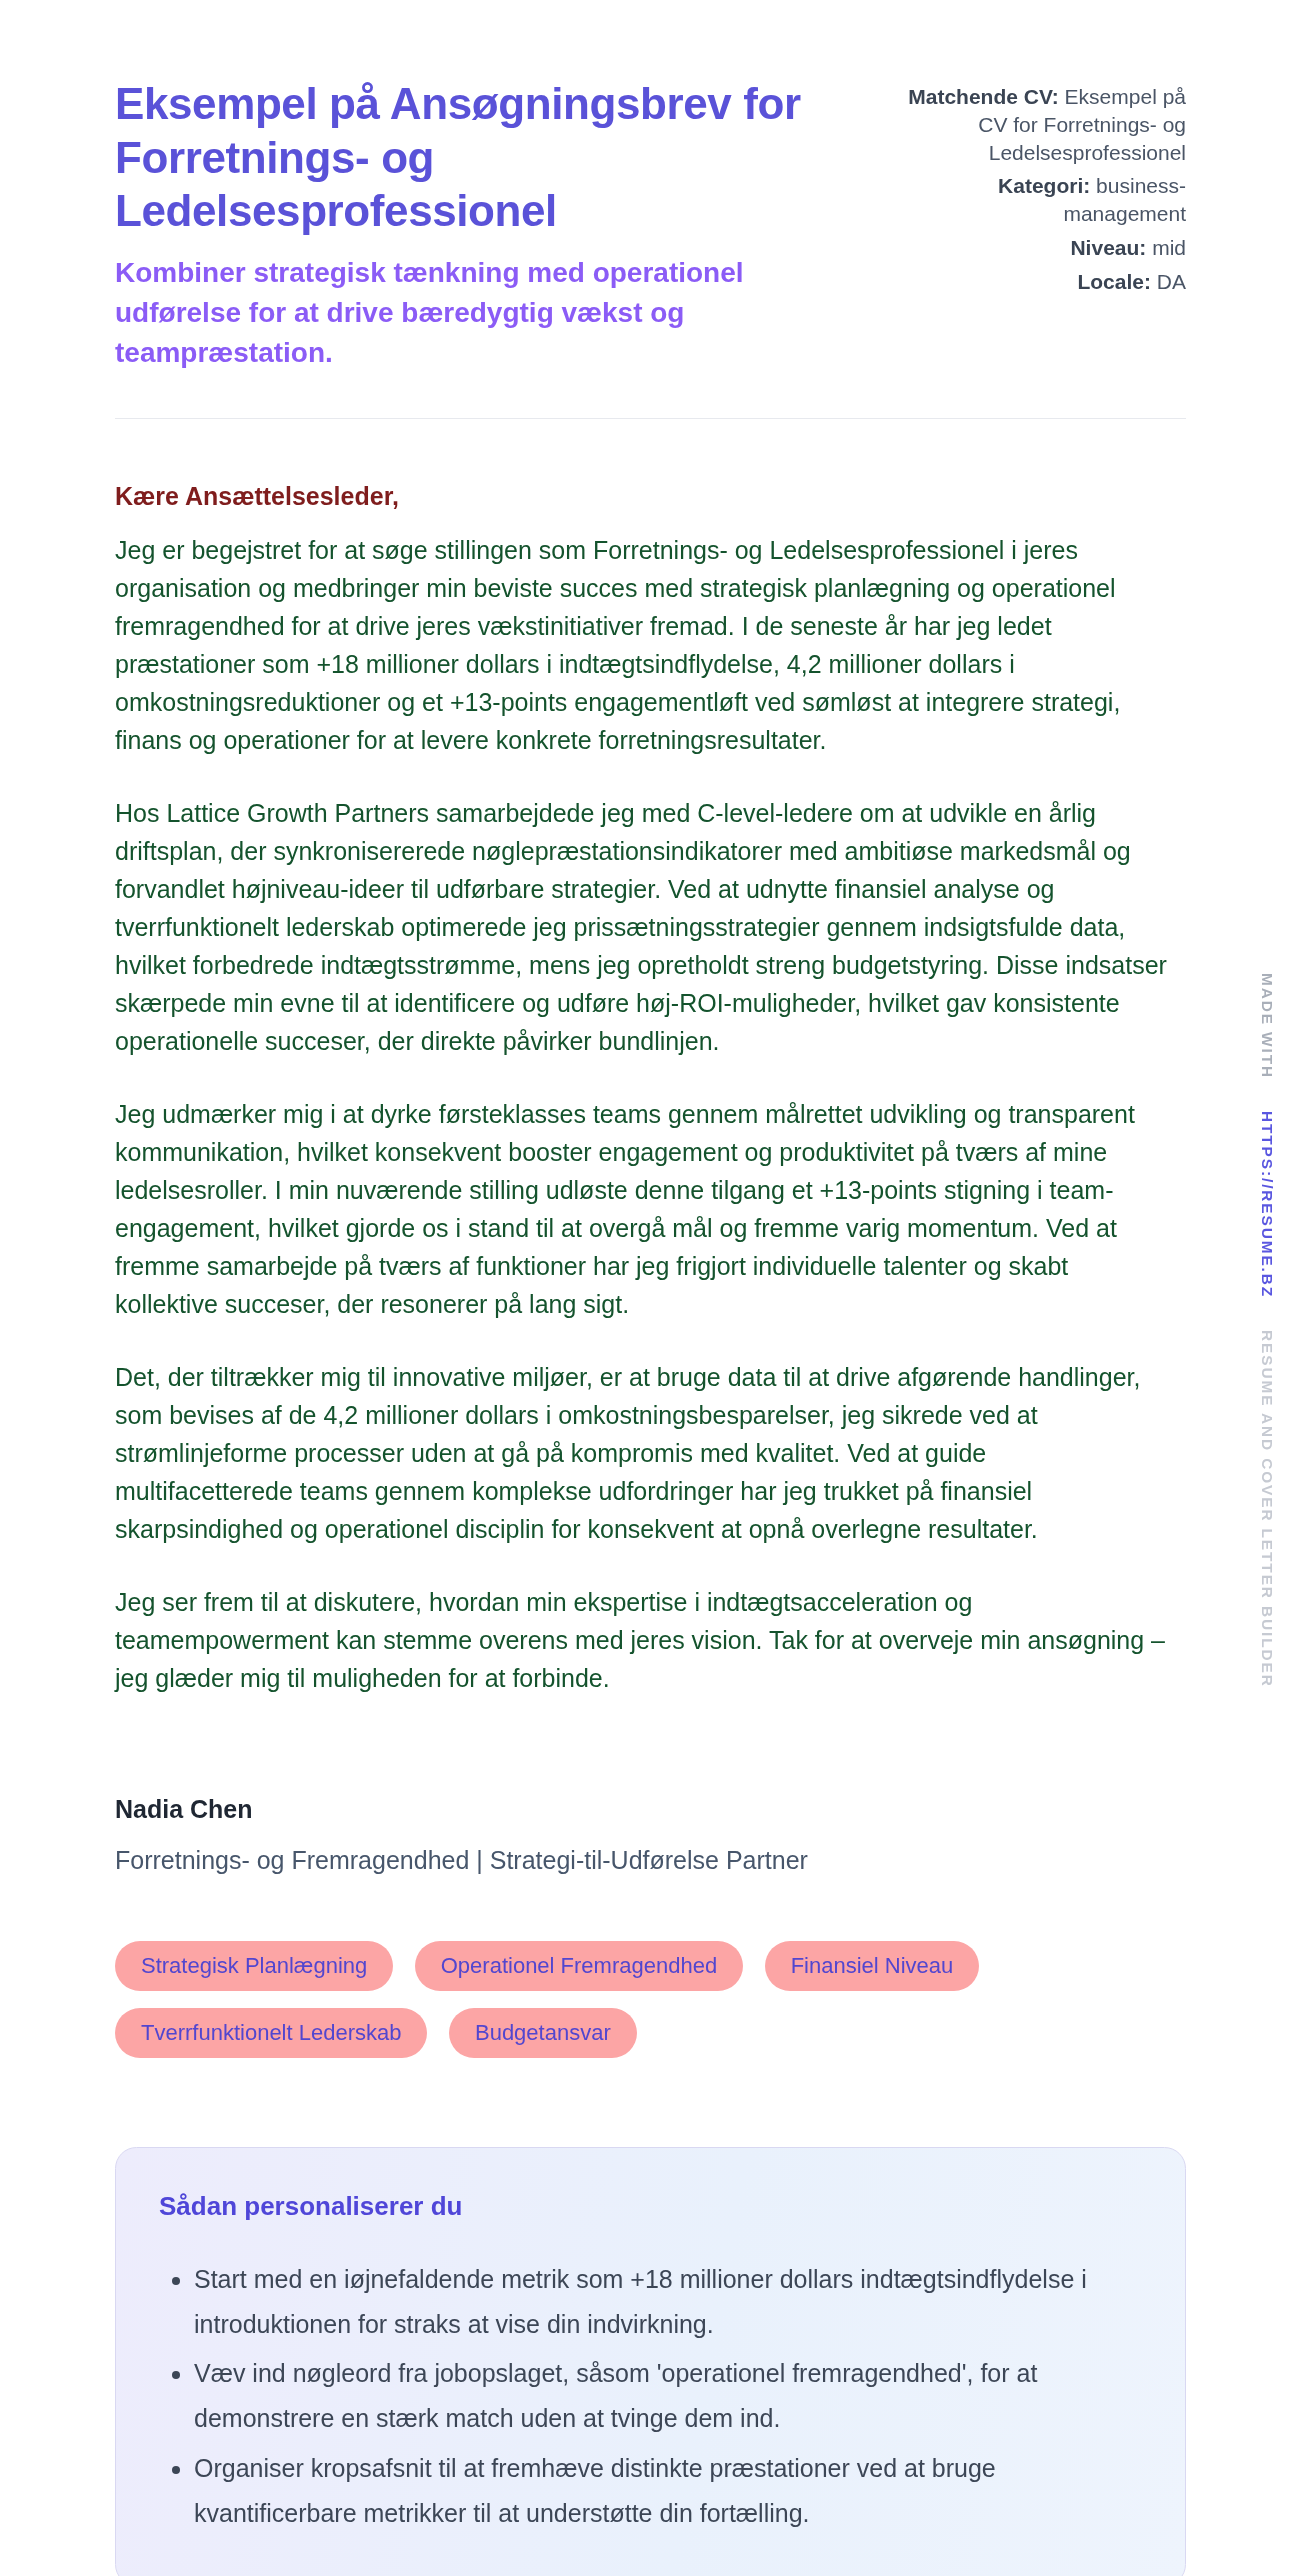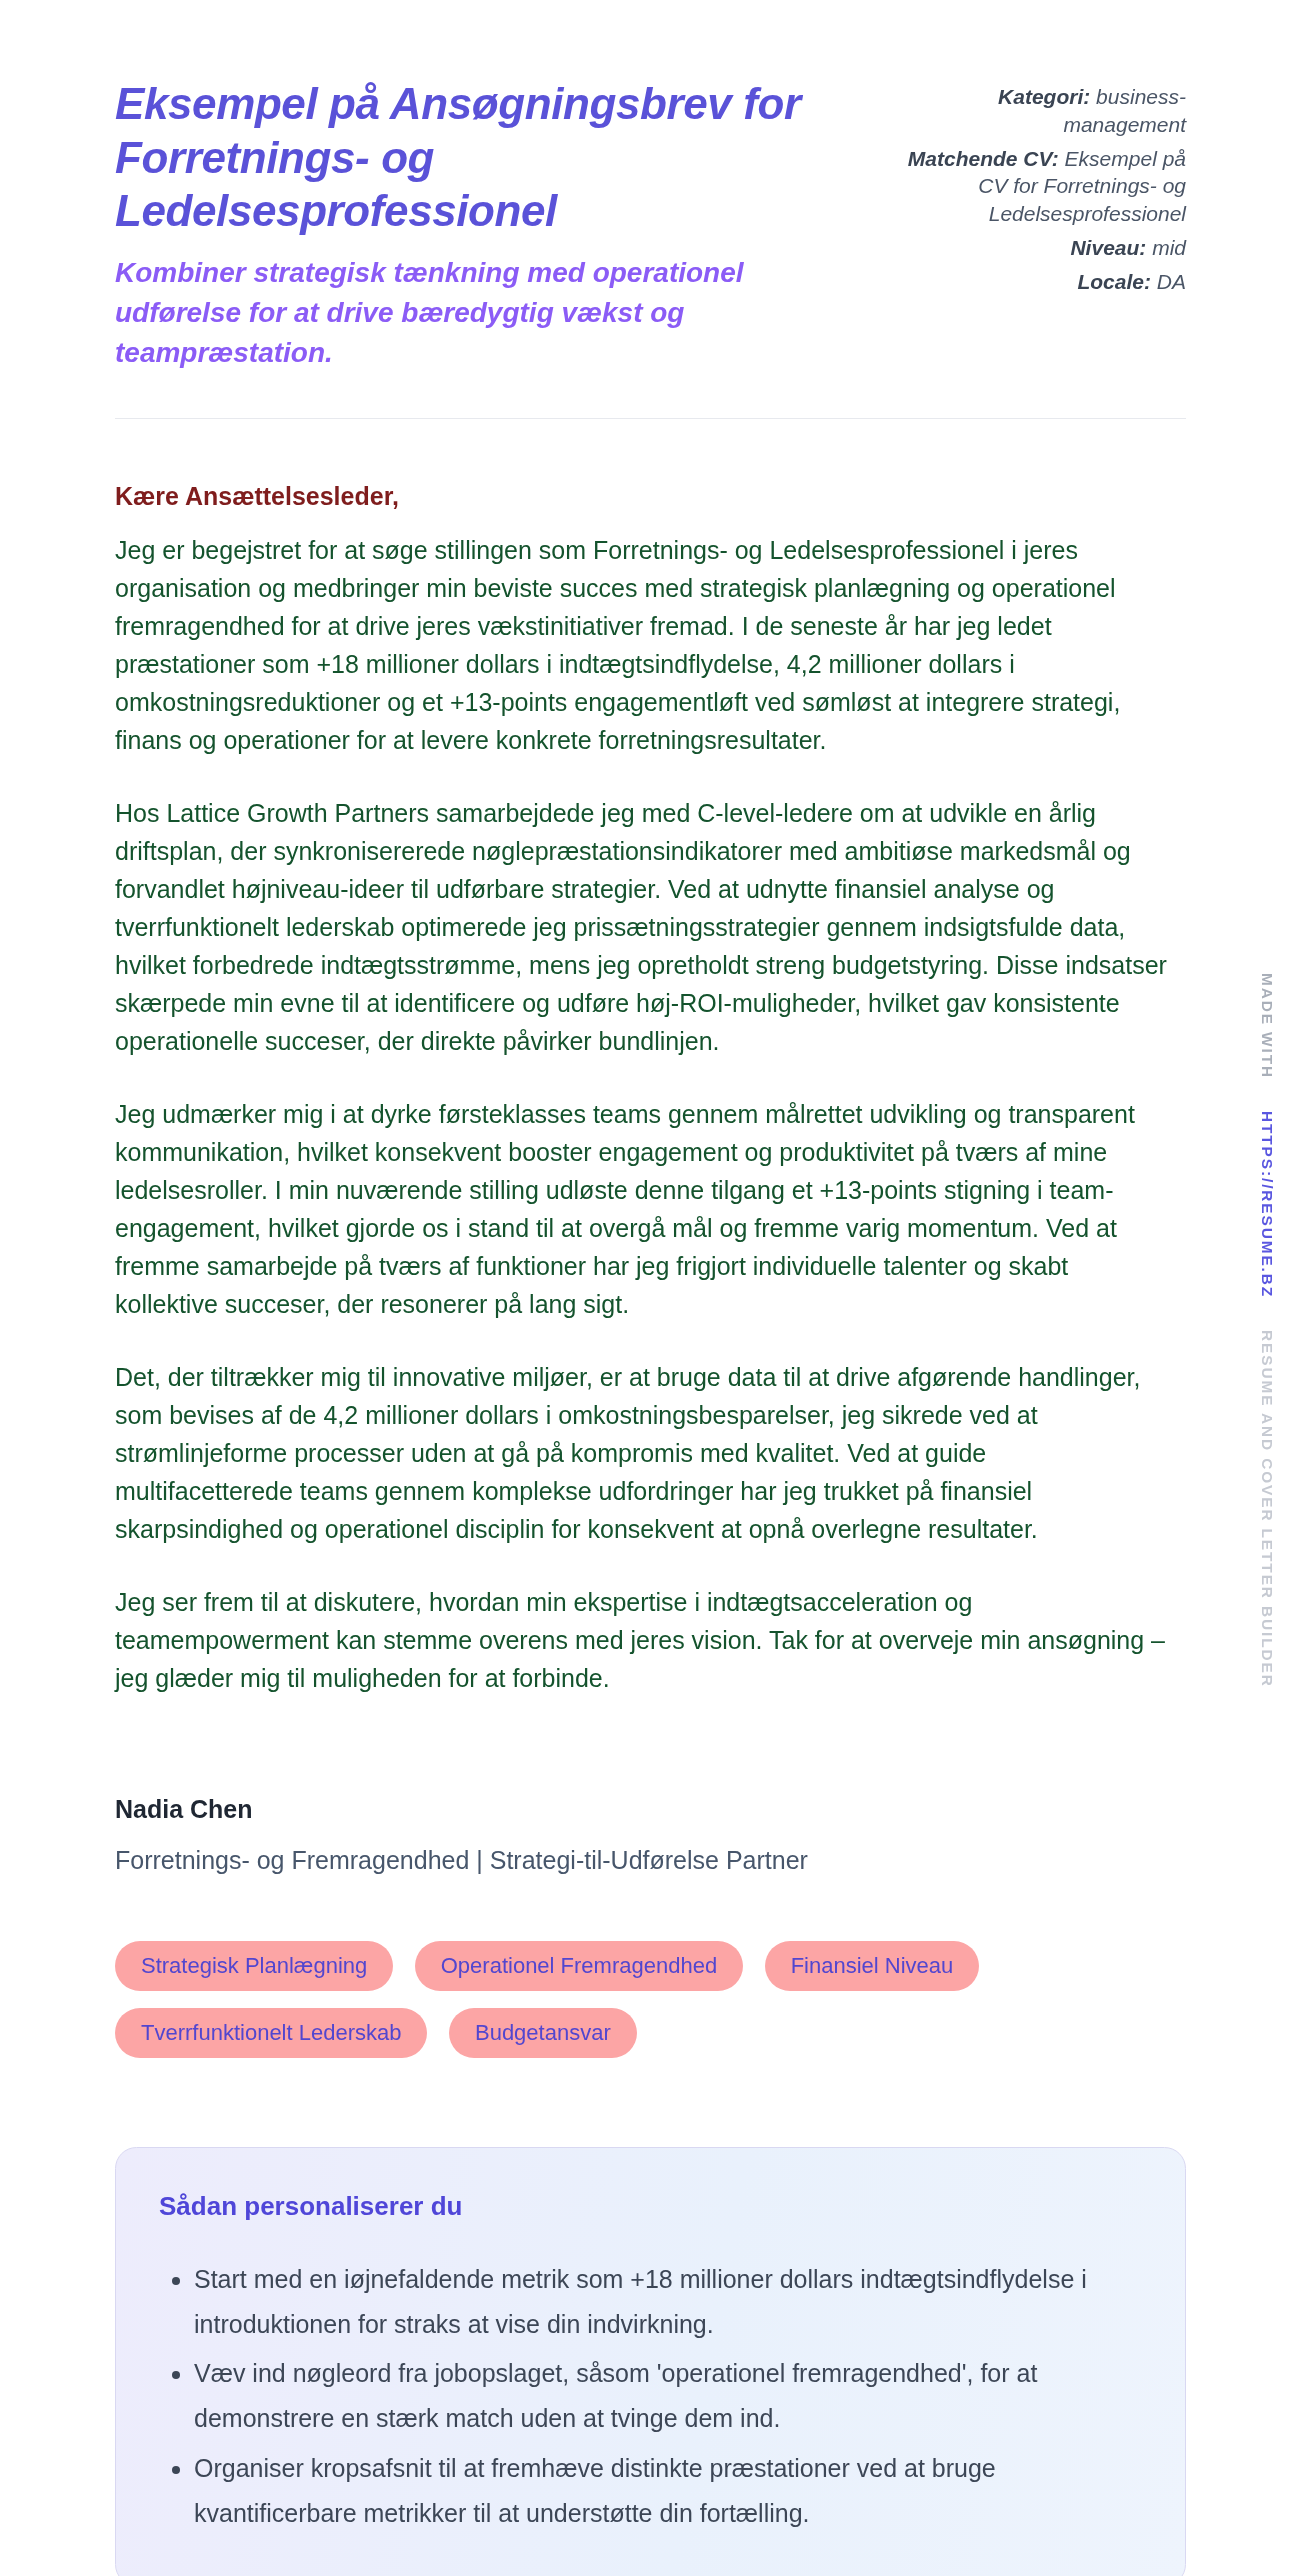--- a/index.html
+++ b/index.html
@@ -19,21 +19,20 @@
   .content {
     padding: 77px 119px 92px 115px;
   }
 
   
   .header {
     display: flex;
     justify-content: flex-end;
     align-items: flex-start;
     gap: 31px;
-    font-style: italic;
   }
   .title-block { max-width: 737px; }
   .page-title {
     margin: 0;
     color: #5a52d8;
     font-size: 44px;
     font-weight: bold;
     line-height: 1.22;
     letter-spacing: -0.4px;
   }
@@ -158,26 +157,26 @@
 <div class="page">
   <div class="content">
 
     <div class="header">
       <div class="title-block">
         <h1 class="page-title">Eksempel på Ansøgningsbrev for Forretnings- og Ledelsesprofessionel</h1>
         <div class="page-subtitle">Kombiner strategisk tænkning med operationel udførelse for at drive bæredygtig vækst og teampræstation.</div>
       </div>
       <div class="meta-panel">
         <div class="meta-row">
+          <span class="meta-label">Matchende CV:</span>
+          <span class="meta-value">Eksempel på CV for Forretnings- og Ledelsesprofessionel</span>
+        </div>
+        <div class="meta-row">
           <span class="meta-label">Kategori:</span>
           <span class="meta-value">business-management</span>
-        </div>
-        <div class="meta-row">
-          <span class="meta-label">Matchende CV:</span>
-          <span class="meta-value">Eksempel på CV for Forretnings- og Ledelsesprofessionel</span>
         </div>
         <div class="meta-row">
           <span class="meta-label">Niveau:</span>
           <span class="meta-value">mid</span>
         </div>
         <div class="meta-row">
           <span class="meta-label">Locale:</span>
           <span class="meta-value">DA</span>
         </div>
       </div>

